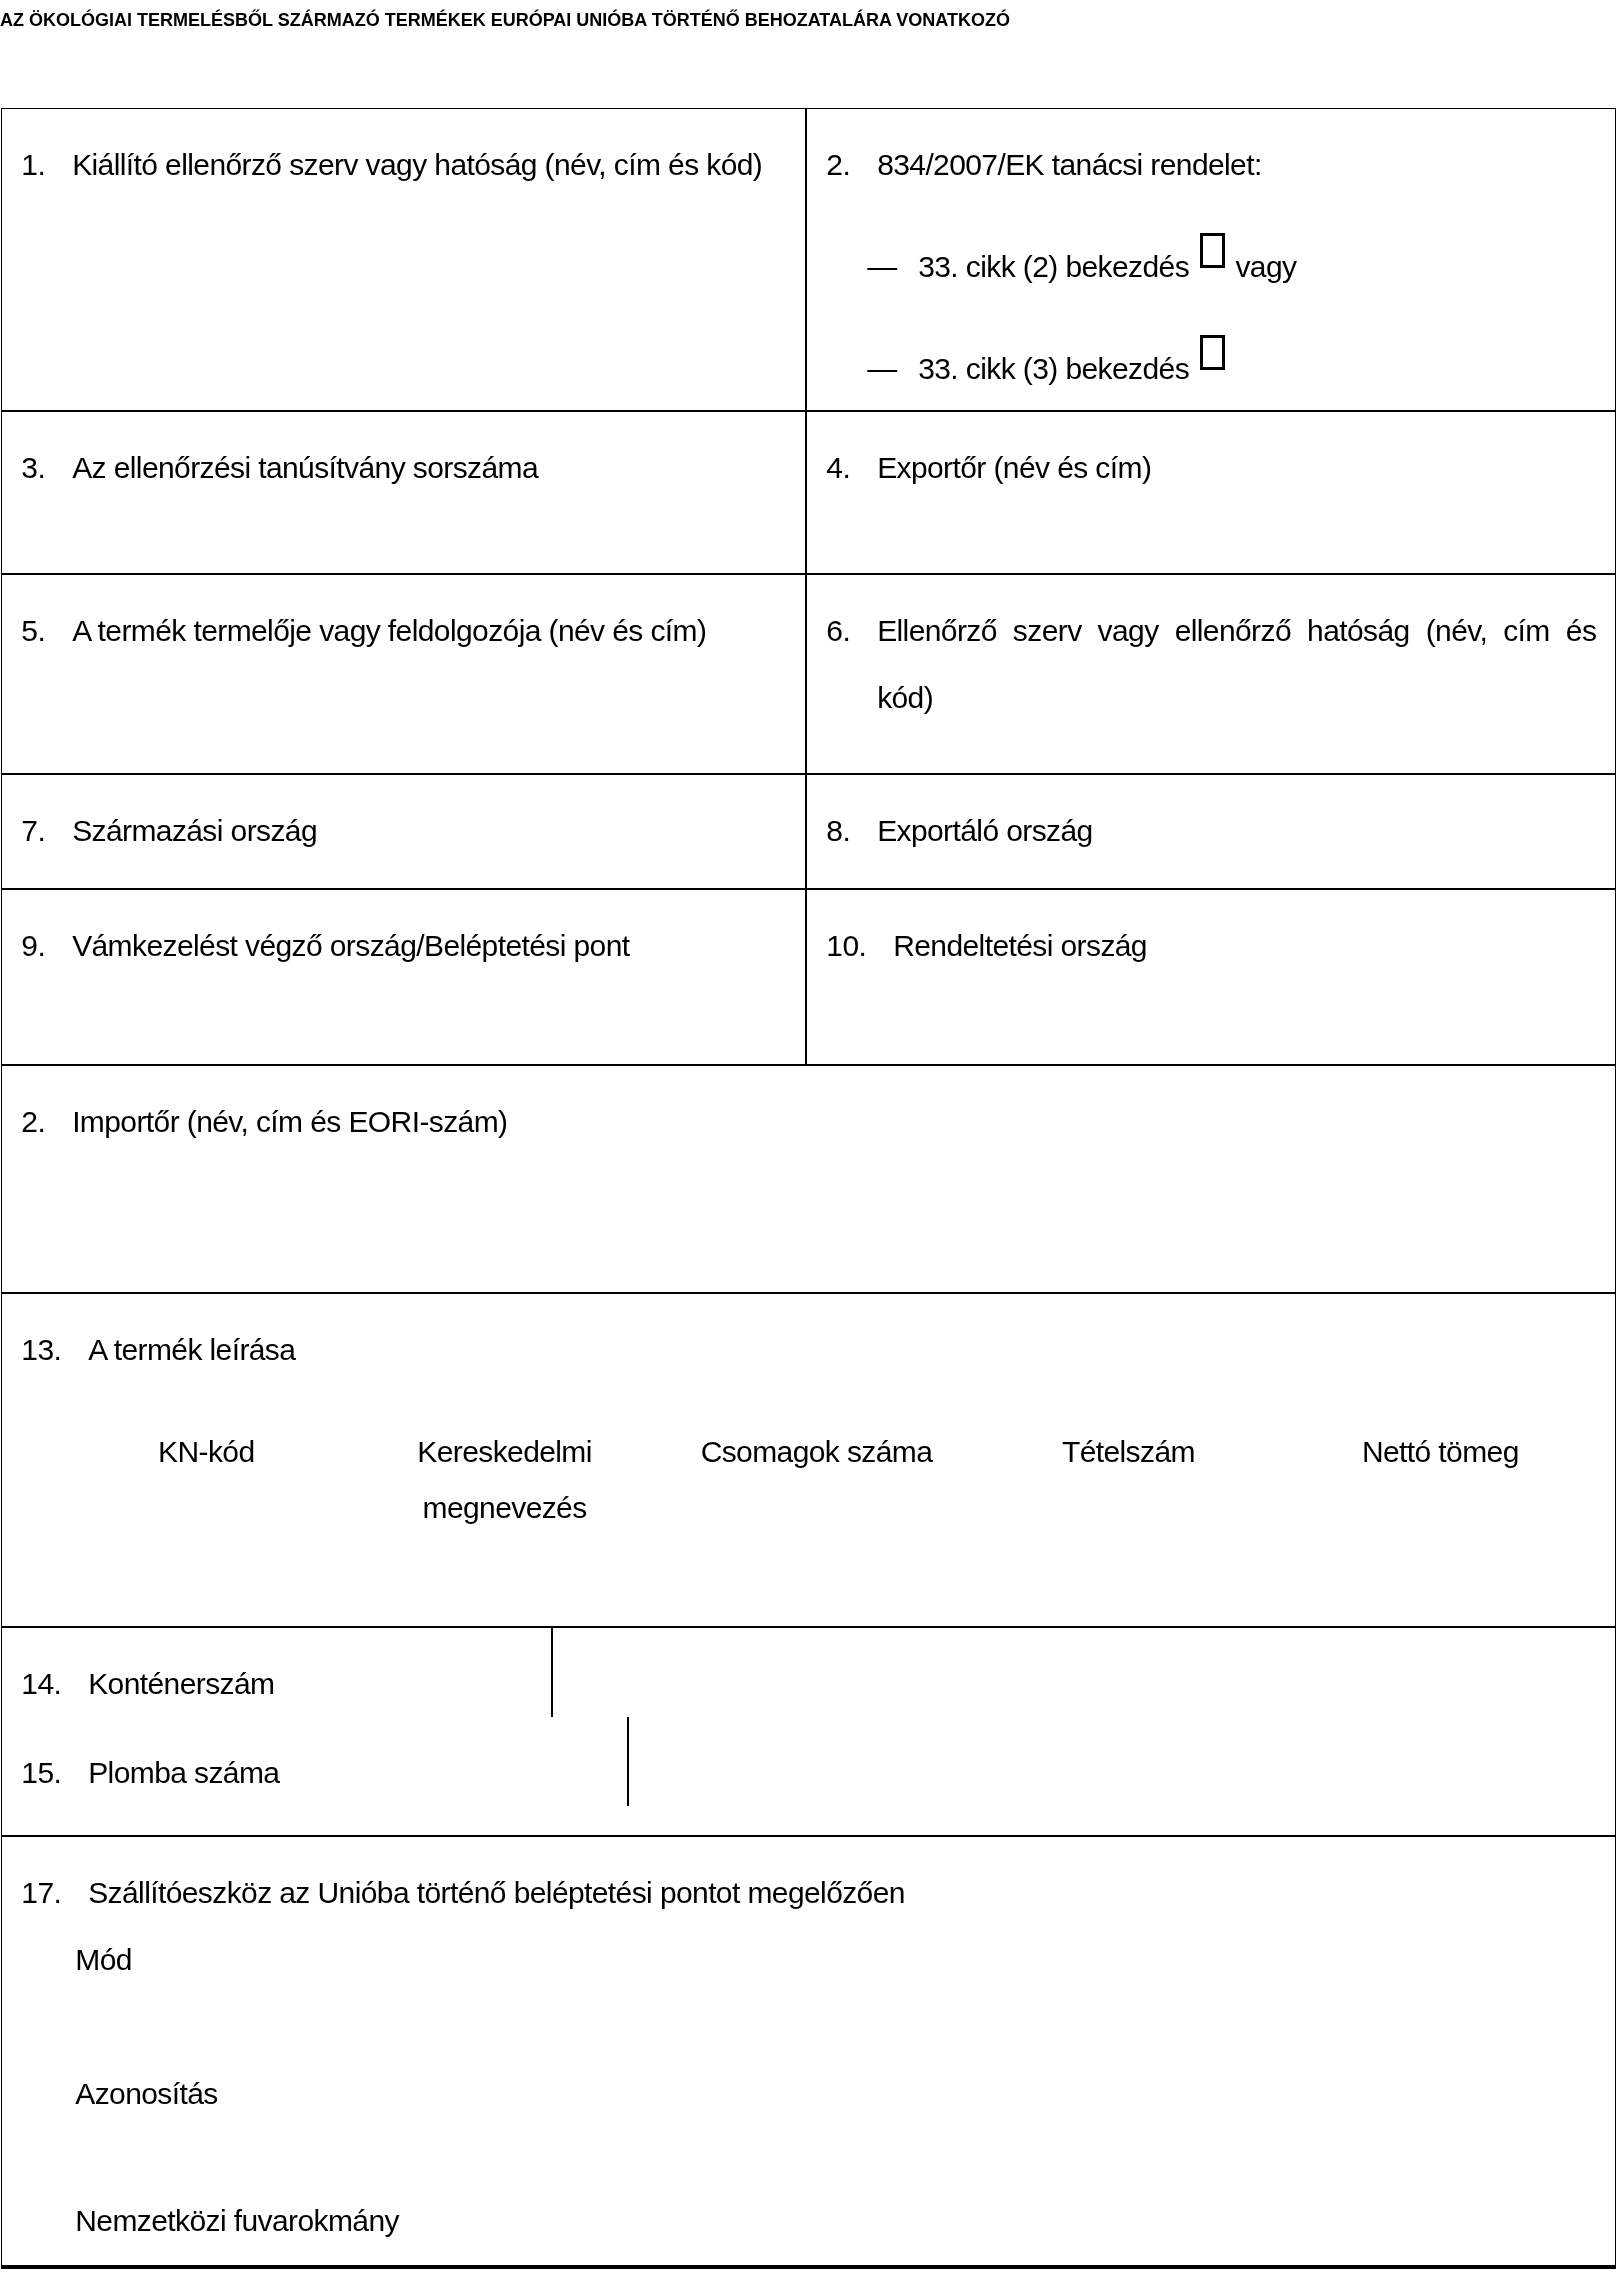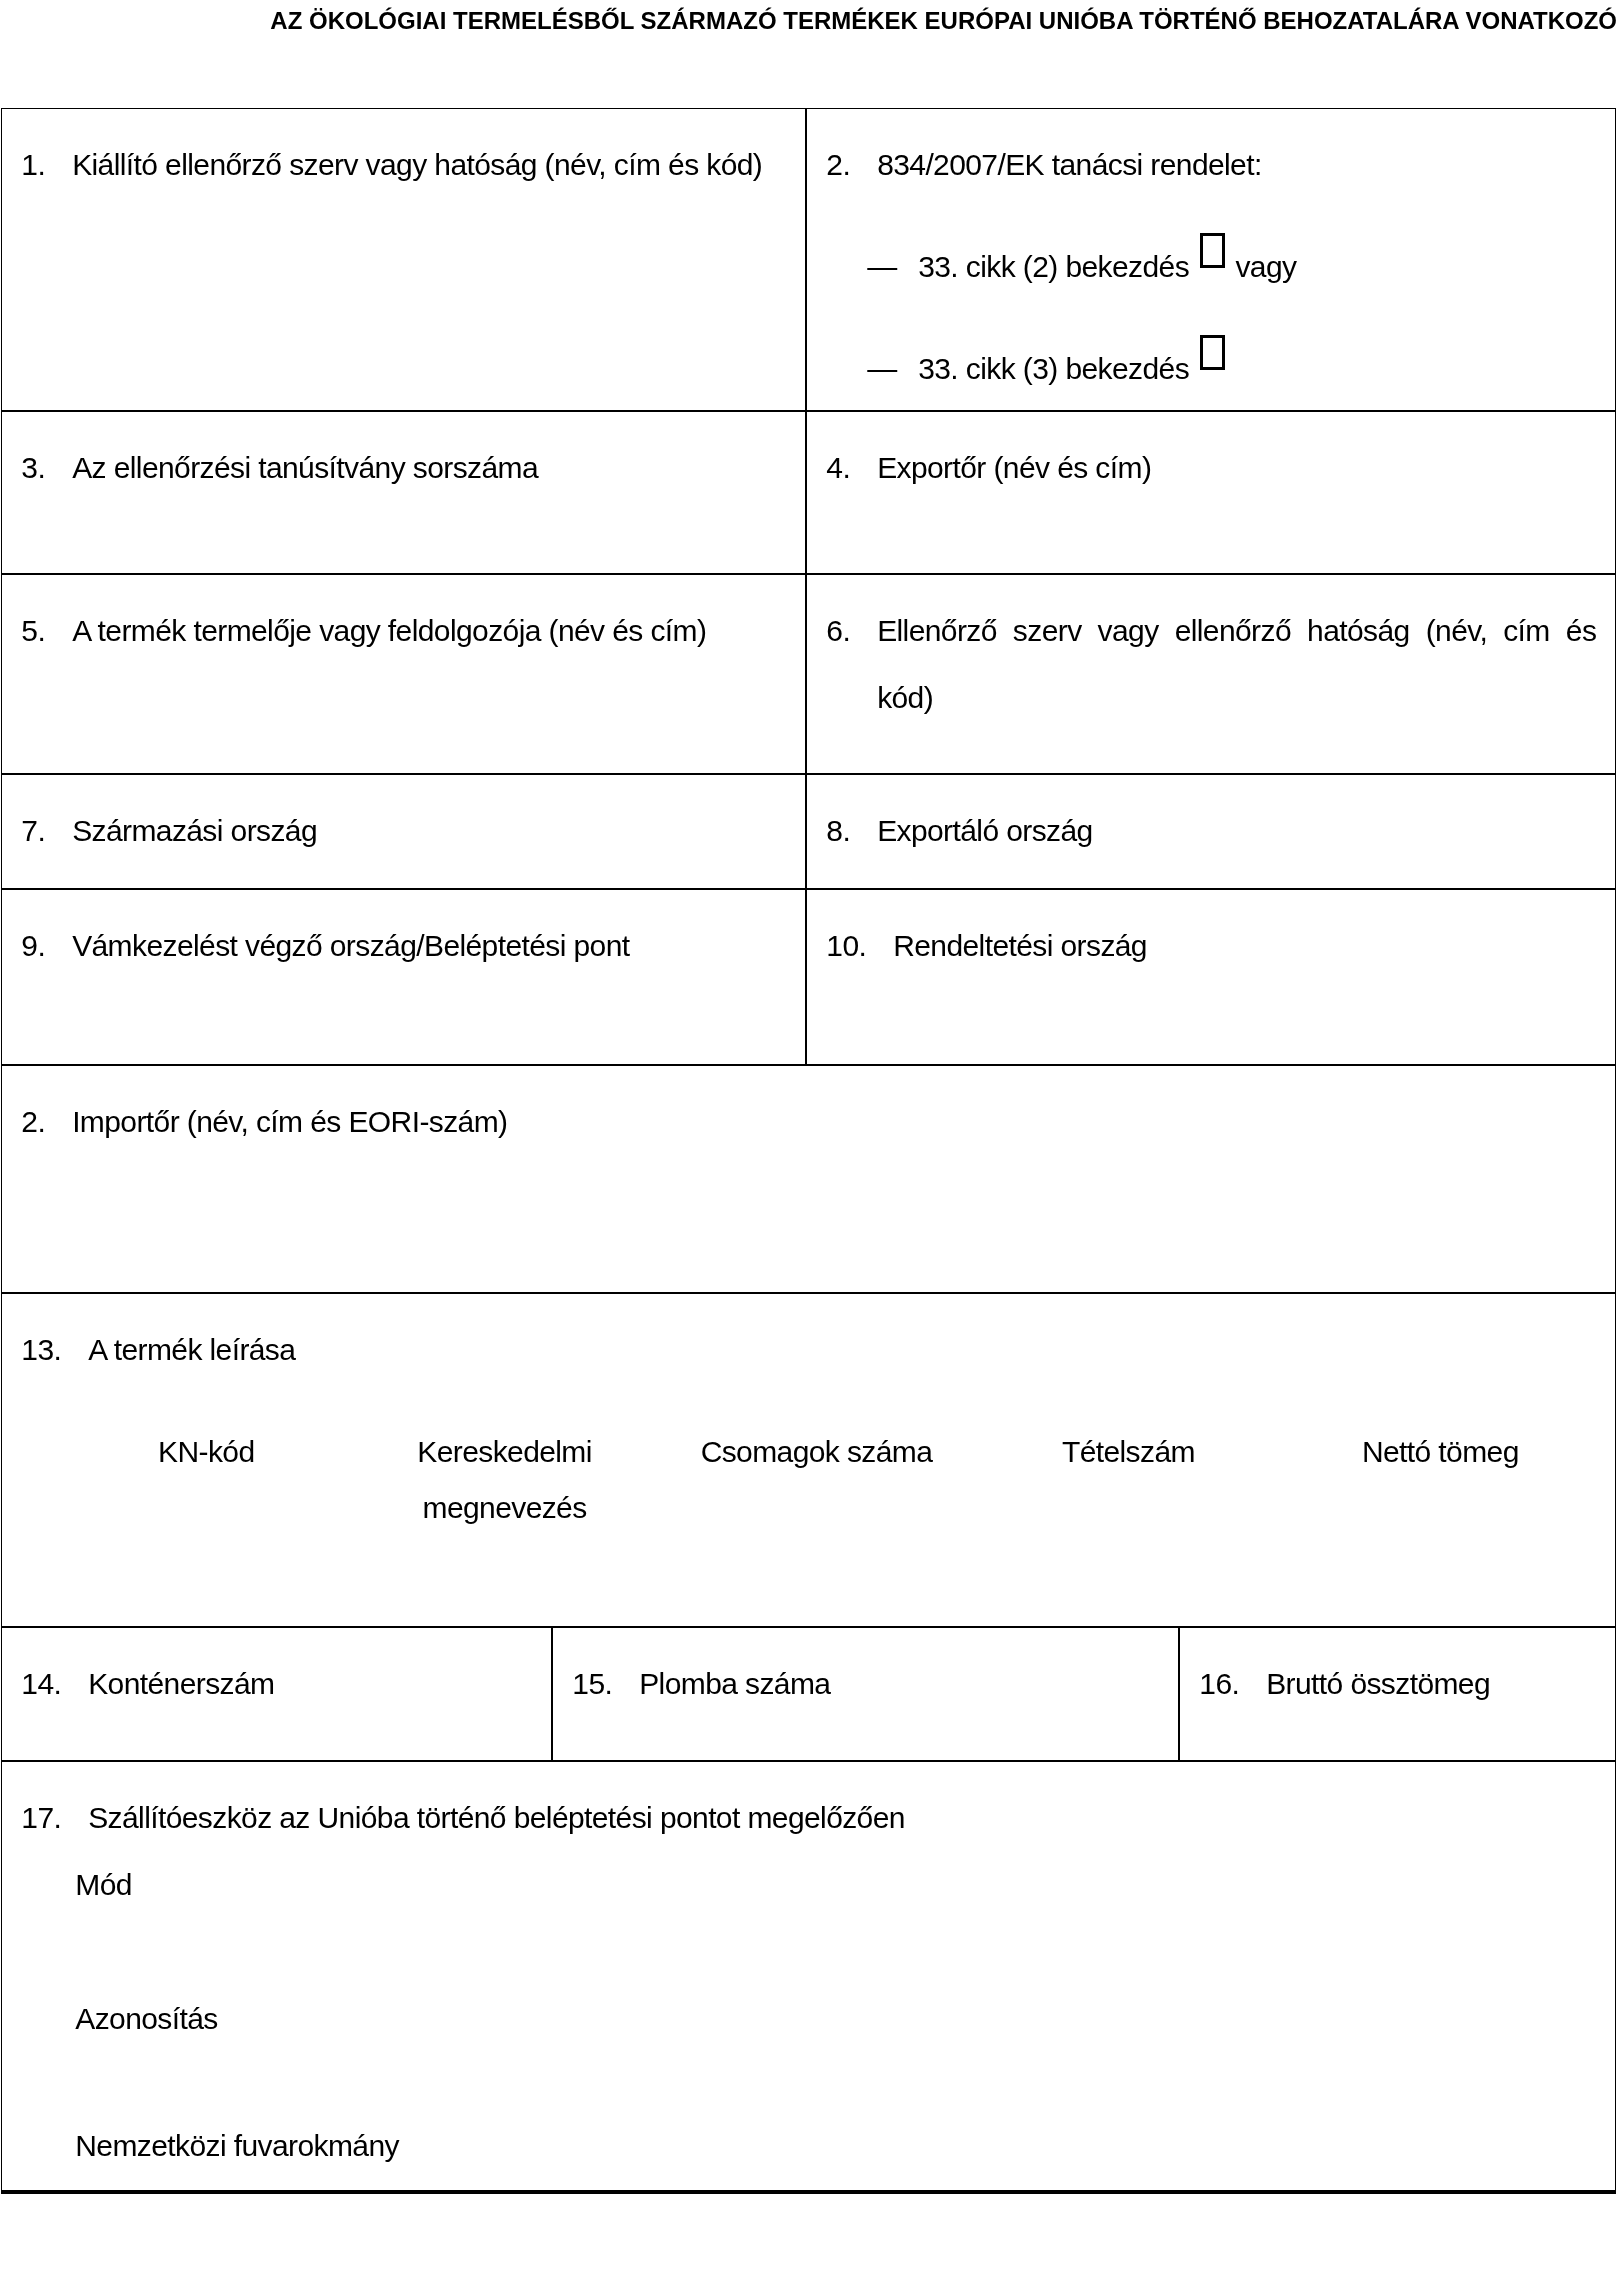--- a/index.html
+++ b/index.html
@@ -4,23 +4,23 @@
 <style>
   html,body{margin:0;padding:0;background:#ffffff;}
   body{
     width:1617px;height:2273px;position:relative;
     font-family:"Liberation Sans", sans-serif;
     color:#000;
     -webkit-font-smoothing:antialiased;
   }
   .doc-title{
     padding-top:3.8px;
-    text-align:right;
+    text-align:left;
     font-weight:bold;
-    font-size:24px;
+    font-size:18px;
     line-height:33px;
     letter-spacing:0px;
   }
   .form{
     box-sizing:border-box;
     width:1615px;
     margin-left:1.3px;
     margin-top:71px;
     border:1.9px solid #000;
     border-bottom-width:4.4px;
@@ -38,21 +38,21 @@
     padding:22px 19px 0 19px;
     overflow:hidden;
     font-size:30px;
     line-height:67px;
     letter-spacing:-0.6px;
   }
   .cell:last-child{border-right:none;}
   
   .r1{height:303px;} .r2{height:163px;} .r3{height:200px;}
   .r4{height:115px;} .r5{height:176px;} .r6{height:228px;}
-  .r7{height:334px;} .r8{height:134px;} .r9{height:428px;}
+  .r7{height:334px;} .r8{height:209px;flex-direction:column;} .r9{height:428px;}
   
   .w-left{width:805px;flex:0 0 auto;}
   .w-right{flex:1 1 auto;}
   .w-a{width:551px;flex:0 0 auto;}
   .w-b{width:627px;flex:0 0 auto;}
   .w-c{flex:1 1 auto;}
   .w-full{width:100%;flex:0 0 auto;}
   .cp{display:flex;align-items:flex-start;}
   .cp .num{white-space:nowrap;margin-right:27px;}
   .cp .txt{flex:1;text-align:justify;}

